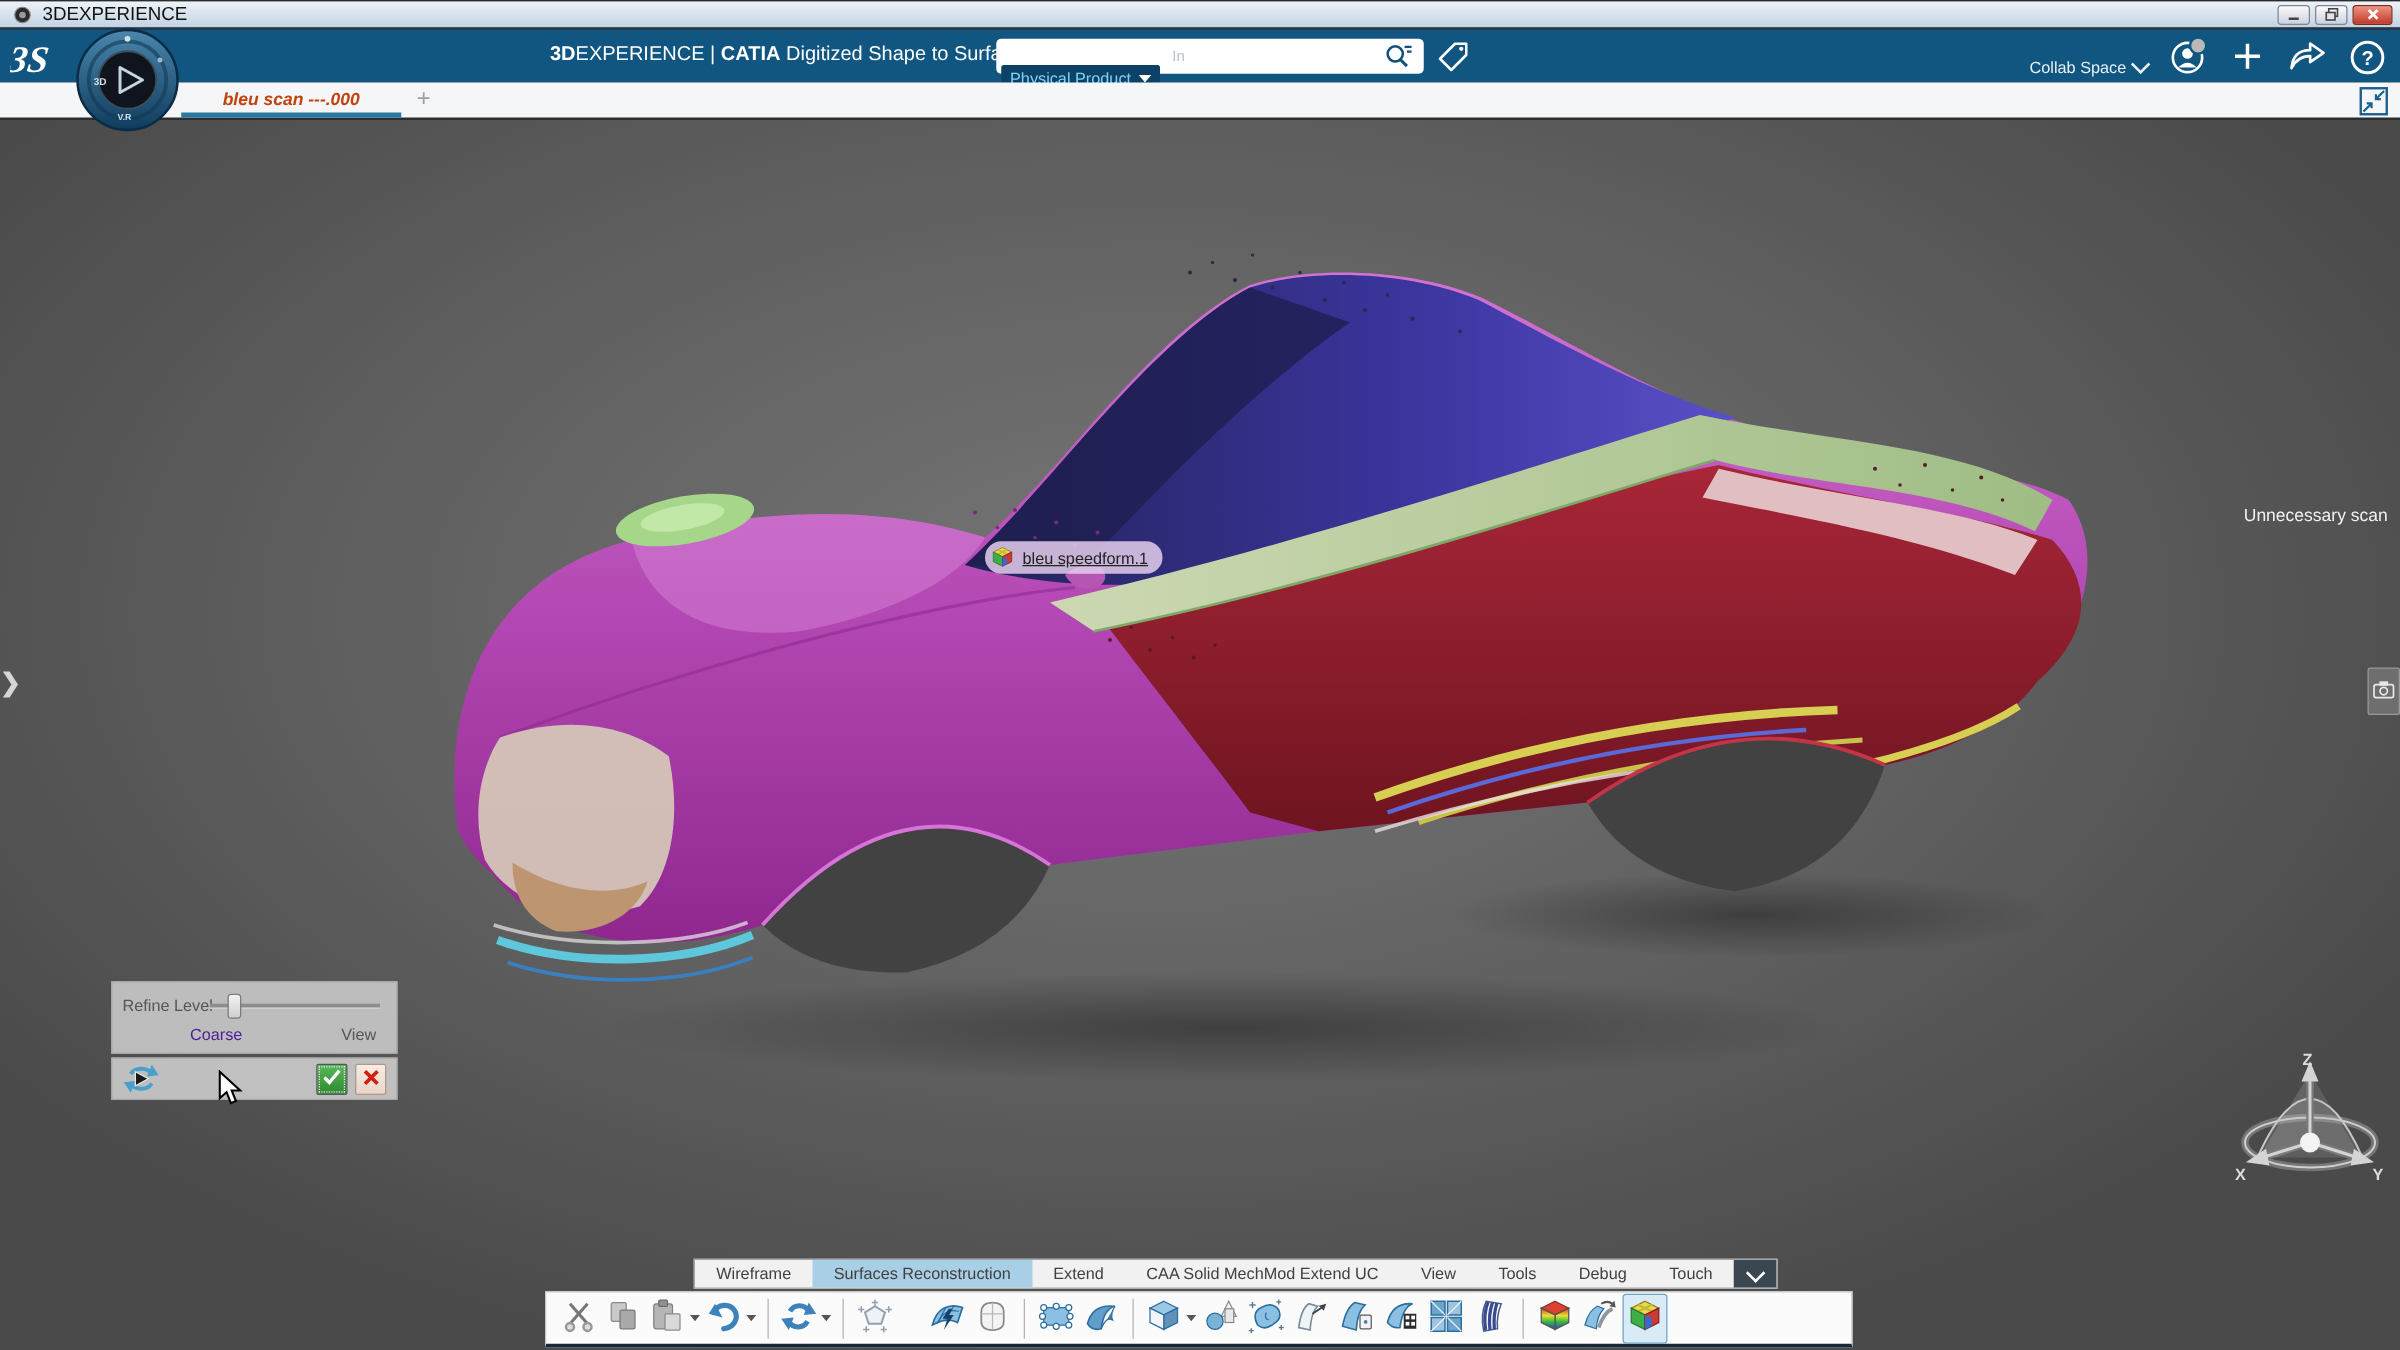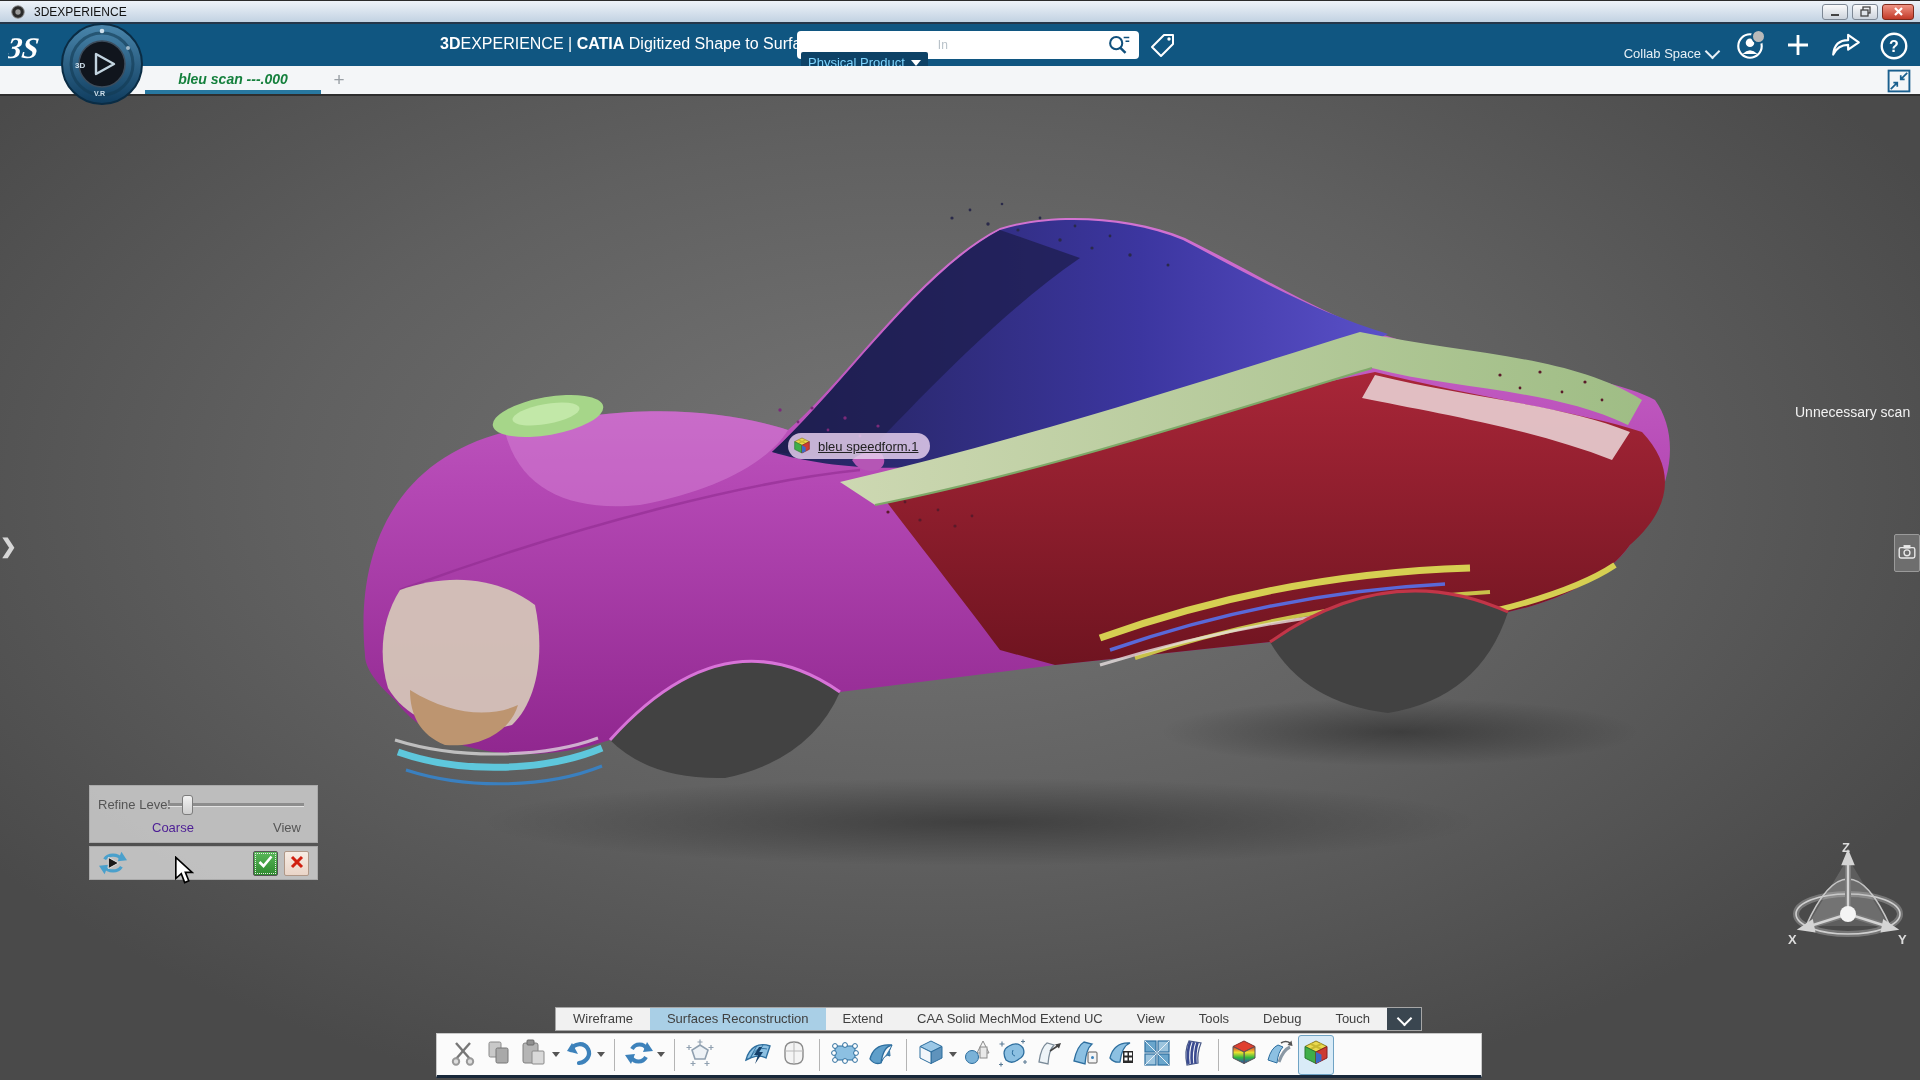--- a/index.html
+++ b/index.html
@@ -4,21 +4,21 @@
 <style>
   html,body{margin:0;padding:0;}
   body{width:1920px;height:1080px;position:relative;overflow:hidden;
        font-family:"Liberation Sans",sans-serif;background:#4a4a4a;}
 
   
   .titlebar{position:absolute;left:0;top:0;width:1920px;height:22px;
     background:linear-gradient(#eef3f9,#c2d2e2);border-top:1px solid #2b2b2b;
     display:flex;align-items:center;box-sizing:border-box;}
   .title-icon{margin-left:10px;width:16px;height:16px;}
-  .title-text{margin-left:8px;font-size:12px;color:#111;}
+  .title-text{margin-left:8px;font-size:15px;color:#111;}
   .win-controls{margin-left:auto;display:flex;gap:4px;margin-right:6px;}
   .win-btn{width:26px;height:16px;border:1px solid #7d8794;border-radius:3px;
     background:linear-gradient(#fbfbfc,#ccd3dc);display:flex;align-items:center;justify-content:center;padding:0;}
   .win-btn.close{width:32px;background:linear-gradient(#ef9383,#c23a28);border-color:#7e2a1c;}
 
   
   .appbar{position:absolute;left:0;top:22px;width:1920px;height:44px;background:#105681;
     border-top:2px solid #26374a;box-sizing:border-box;}
   .logo3ds{position:absolute;left:8px;top:4px;}
   .compass{position:absolute;left:60px;top:-2px;z-index:30;}
@@ -40,21 +40,21 @@
   .chev{width:9px;height:9px;border-right:2px solid #e8f0f6;border-bottom:2px solid #e8f0f6;
     transform:rotate(45deg);margin-bottom:4px;}
   .bar-ic{width:32px;height:32px;background:none;border:none;padding:0;position:relative;}
   .badge{position:absolute;right:0;top:-1px;width:11px;height:11px;border-radius:50%;
     background:#b9b9b9;border:2px solid #105681;}
 
   
   .tabstrip{position:absolute;left:0;top:66px;width:1920px;height:30px;background:#f4f6f8;
     border-bottom:2px solid #2e2e2e;box-sizing:border-box;}
   .doc-tab{position:absolute;left:145px;top:0;width:176px;height:28px;text-align:center;
-    font-size:14px;font-style:italic;font-weight:bold;color:#15803d;line-height:26px;}
+    font-size:14px;font-style:italic;font-weight:bold;color:#c2410c;line-height:26px;}
   .doc-underline{position:absolute;left:0;bottom:0;width:100%;height:4px;background:#2878a0;}
   .newtab{position:absolute;left:326px;top:1px;width:26px;height:26px;border:none;background:none;
     color:#9aa0a6;font-size:19px;line-height:26px;padding:0;}
   .collapse-btn{position:absolute;right:8px;top:2px;width:26px;height:26px;background:none;border:none;padding:0;}
 
   
   .viewport{position:absolute;left:0;top:96px;width:1920px;height:984px;
     background:radial-gradient(ellipse 1150px 640px at 48% 40%, #767676 0%, #606060 55%, #4a4a4a 100%);}
   .car-svg{position:absolute;left:340px;top:64px;}
   .model-label{position:absolute;left:788px;top:337px;height:26px;display:flex;align-items:center;gap:6px;

